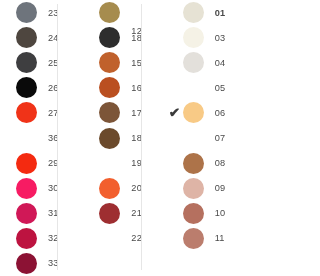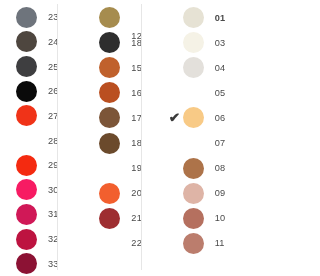--- a/index.html
+++ b/index.html
@@ -17,21 +17,20 @@
     display: flex;
     width: 250px;
     height: 276px;
     background: #ffffff;
   }
   .swatch-column {
     position: relative;
     box-sizing: border-box;
     width: 83.33px;
     height: 276px;
-    padding-top: 5px;
     display: flex;
     flex-direction: column;
     align-items: flex-start;
   }
   .swatch-column.has-divider::after {
     content: "";
     position: absolute;
     top: 4px;
     bottom: 6px;
     right: 25px;
@@ -112,21 +111,21 @@
         <span class="dot-label" style="color: rgb(74, 74, 74);">26</span>
       </div>
       <div class="swatch-row">
         <span class="check-slot"></span>
         <span class="dot" title="#f03318" style="background: rgb(240, 51, 24);"></span>
         <span class="dot-label" style="color: rgb(74, 74, 74);">27</span>
       </div>
       <div class="swatch-row">
         <span class="check-slot"></span>
         <span class="dot empty" title="#ffffff"></span>
-        <span class="dot-label" style="color: rgb(74, 74, 74);">28</span>
+        <span class="dot-label" style="color: rgb(74, 74, 74);">36</span>
       </div>
       <div class="swatch-row">
         <span class="check-slot"></span>
         <span class="dot" title="#f42a10" style="background: rgb(244, 42, 16);"></span>
         <span class="dot-label" style="color: rgb(74, 74, 74);">29</span>
       </div>
       <div class="swatch-row">
         <span class="check-slot"></span>
         <span class="dot" title="#f71b63" style="background: rgb(247, 27, 99);"></span>
         <span class="dot-label" style="color: rgb(74, 74, 74);">30</span>

